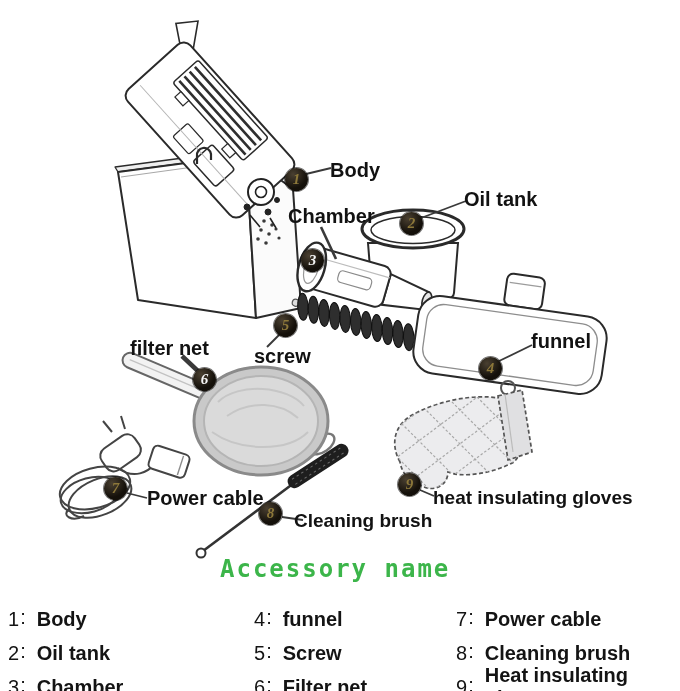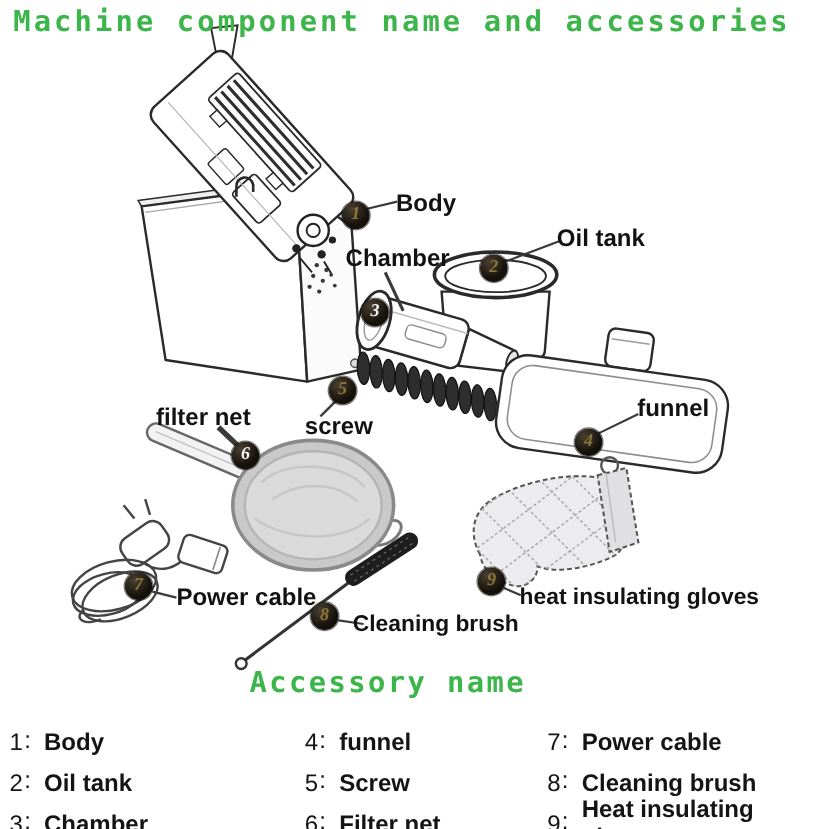--- a/index.html
+++ b/index.html
@@ -1,21 +1,21 @@
 <!DOCTYPE html>
 <html style="--heading-green: #3cb54a; --badge-bg: #14100a; --badge-num-olive: #8d783a; --badge-num-white: #f5f5f5;"><head>
 <meta charset="utf-8">
 <style>
   html,body{margin:0;padding:0;background:#fff;}
   .stage{position:relative;width:680px;height:691px;background:#fff;overflow:hidden;
          font-family:"Liberation Sans",sans-serif;color:#141414;}
   .stage svg{position:absolute;left:0;top:0;z-index:1;}
   .title{position:absolute;left:11px;top:4px;margin:0;z-index:2;white-space:nowrap;
          font:700 24px "DejaVu Sans Mono",monospace;letter-spacing:2.6px;color:var(--heading-green,#3cb54a);}
-  .subtitle{position:absolute;left:208px;top:555px;margin:0;z-index:2;white-space:nowrap;
+  .subtitle{position:absolute;left:220px;top:555px;margin:0;z-index:2;white-space:nowrap;
          font:700 24px "DejaVu Sans Mono",monospace;letter-spacing:2px;color:var(--heading-green,#3cb54a);text-align:right;}
   .callout-label{position:absolute;z-index:3;white-space:nowrap;font:700 20px "Liberation Sans",sans-serif;color:#121212;}
   .badge{position:absolute;z-index:4;width:23px;height:23px;border-radius:50%;
          background:radial-gradient(circle at 35% 28%, #4a4031 0%, var(--badge-bg,#14100a) 62%);
          display:flex;align-items:center;justify-content:center;
          box-shadow:0 0 0 1px rgba(0,0,0,.55);}
   .badge b{font:italic 700 15px "Liberation Serif",serif;color:var(--badge-num-olive,#8d783a);transform:translateY(-0.5px);}
   .badge.num-white b{color:var(--badge-num-white,#f5f5f5);}
   .legend-col{position:absolute;top:602px;z-index:3;}
   .legend-row{height:34px;display:flex;align-items:center;font-size:20px;}
@@ -170,21 +170,20 @@
       <path d="M321,227 L336,259" stroke-width="2.6"></path>
       <path d="M497,362 L532,345" stroke-width="1.8"></path>
       <path d="M280,334 L267,347" stroke-width="2"></path>
       <path d="M182,356 L200,373" stroke-width="4.5"></path>
       <path d="M127,493 L147,498" stroke-width="1.8"></path>
       <path d="M282,517 L303,520" stroke-width="1.8"></path>
       <path d="M420,490 L434,496" stroke-width="1.8"></path>
     </g>
   </svg>
 
-  <h1 class="title">Machine component name and accessories</h1>
 
   <div class="callout-label" style="left:330px;top:159px;">Body</div>
   <div class="callout-label" style="left:464px;top:188px;">Oil tank</div>
   <div class="callout-label" style="left:288px;top:205px;">Chamber</div>
   <div class="callout-label" style="left:531px;top:330px;">funnel</div>
   <div class="callout-label" style="left:254px;top:345px;">screw</div>
   <div class="callout-label" style="left:130px;top:337px;">filter net</div>
   <div class="callout-label" style="left:147px;top:487px;">Power cable</div>
   <div class="callout-label" style="left:294px;top:510px;font-size:19px;">Cleaning brush</div>
   <div class="callout-label" style="left:433px;top:487px;font-size:19px;">heat insulating gloves</div>

